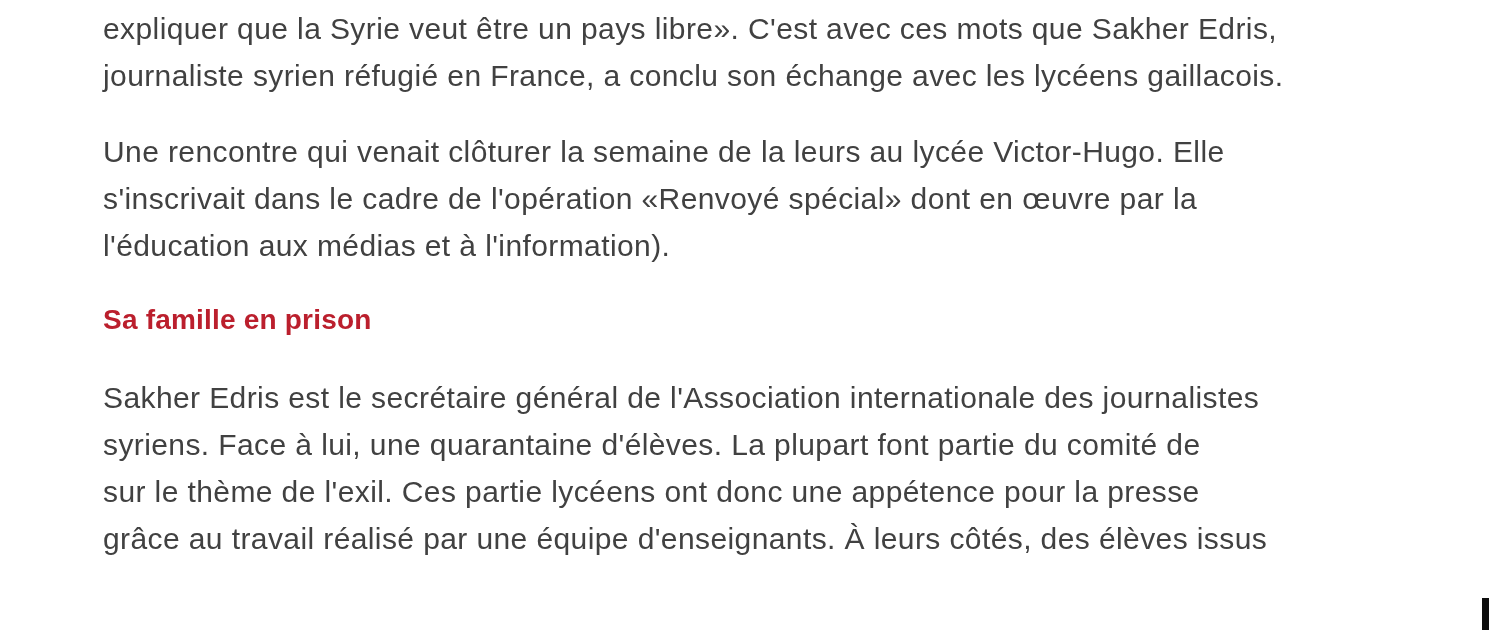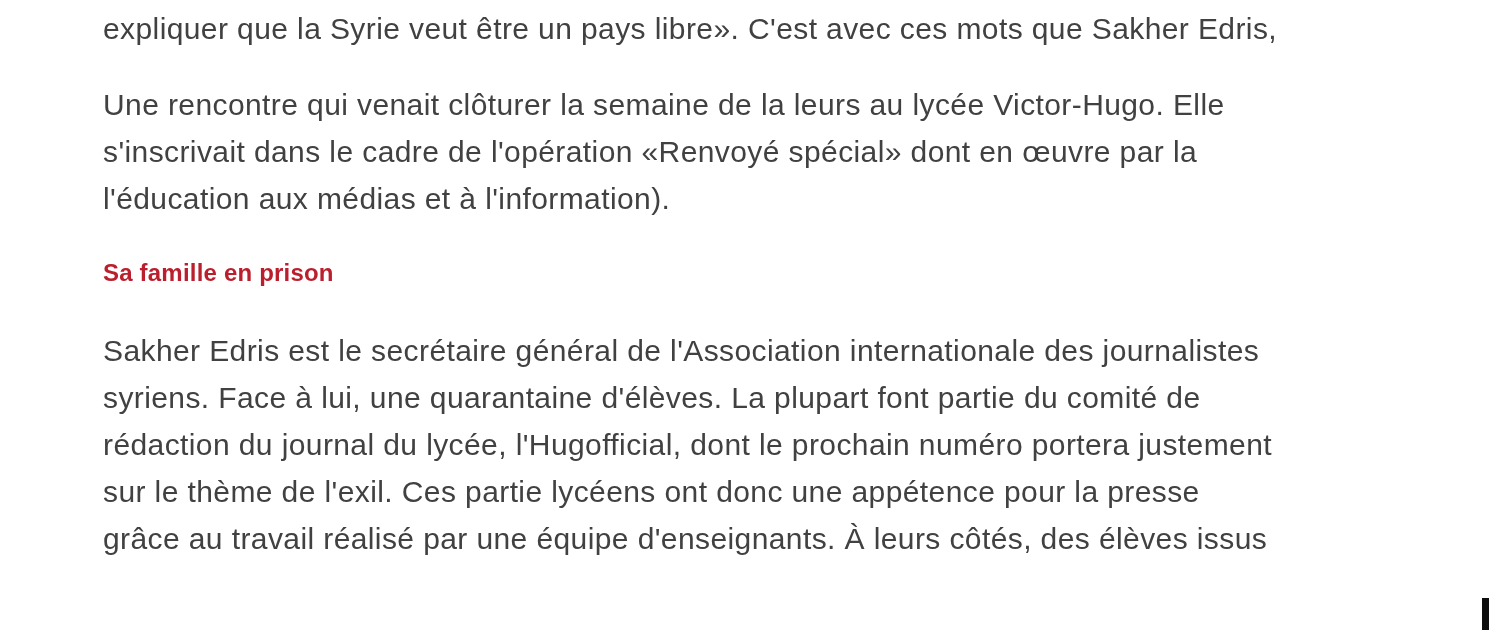--- a/index.html
+++ b/index.html
@@ -25,21 +25,21 @@
   }
   .line {
     display: block;
     font-size: 30px;
     line-height: 47px;
     letter-spacing: 0.4px;
     color: #414141;
     white-space: nowrap;
   }
   .section-heading {
-    font-size: 24px;
+    font-size: 28px;
     line-height: 44px;
     font-weight: 800;
     letter-spacing: 0.2px;
     color: #bb1f2d;
     margin: 22px 0 32px 0;
   }
   .scrollbar-thumb {
     position: absolute;
     right: 3px;
     top: 598px;
@@ -49,34 +49,34 @@
   }
 </style>
 </head>
 <body>
 
 <div class="viewport">
   <article class="content">
 
     <p class="para">
       <span class="line">expliquer que la Syrie veut être un pays libre». C'est avec ces mots que Sakher Edris,</span>
+      <span class="line">journaliste syrien réfugié en France, a conclu son échange avec les lycéens gaillacois.</span>
     </p>
 
     <p class="para">
       <span class="line">Une rencontre qui venait clôturer la semaine de la leurs au lycée Victor-Hugo. Elle</span>
       <span class="line">s'inscrivait dans le cadre de l'opération «Renvoyé spécial» dont en œuvre par la</span>
       <span class="line">l'éducation aux médias et à l'information).</span>
     </p>
 
     <h2 class="section-heading">Sa famille en prison</h2>
 
     <p class="para">
       <span class="line">Sakher Edris est le secrétaire général de l'Association internationale des journalistes</span>
       <span class="line">syriens. Face à lui, une quarantaine d'élèves. La plupart font partie du comité de</span>
-      <span class="line">rédaction du journal du lycée, l'Hugofficial, dont le prochain numéro portera justement</span>
       <span class="line">sur le thème de l'exil. Ces partie lycéens ont donc une appétence pour la presse</span>
       <span class="line">grâce au travail réalisé par une équipe d'enseignants. À leurs côtés, des élèves issus</span>
     </p>
 
   </article>
 
   <div class="scrollbar-thumb"></div>
 </div>
 
 </body></html>

